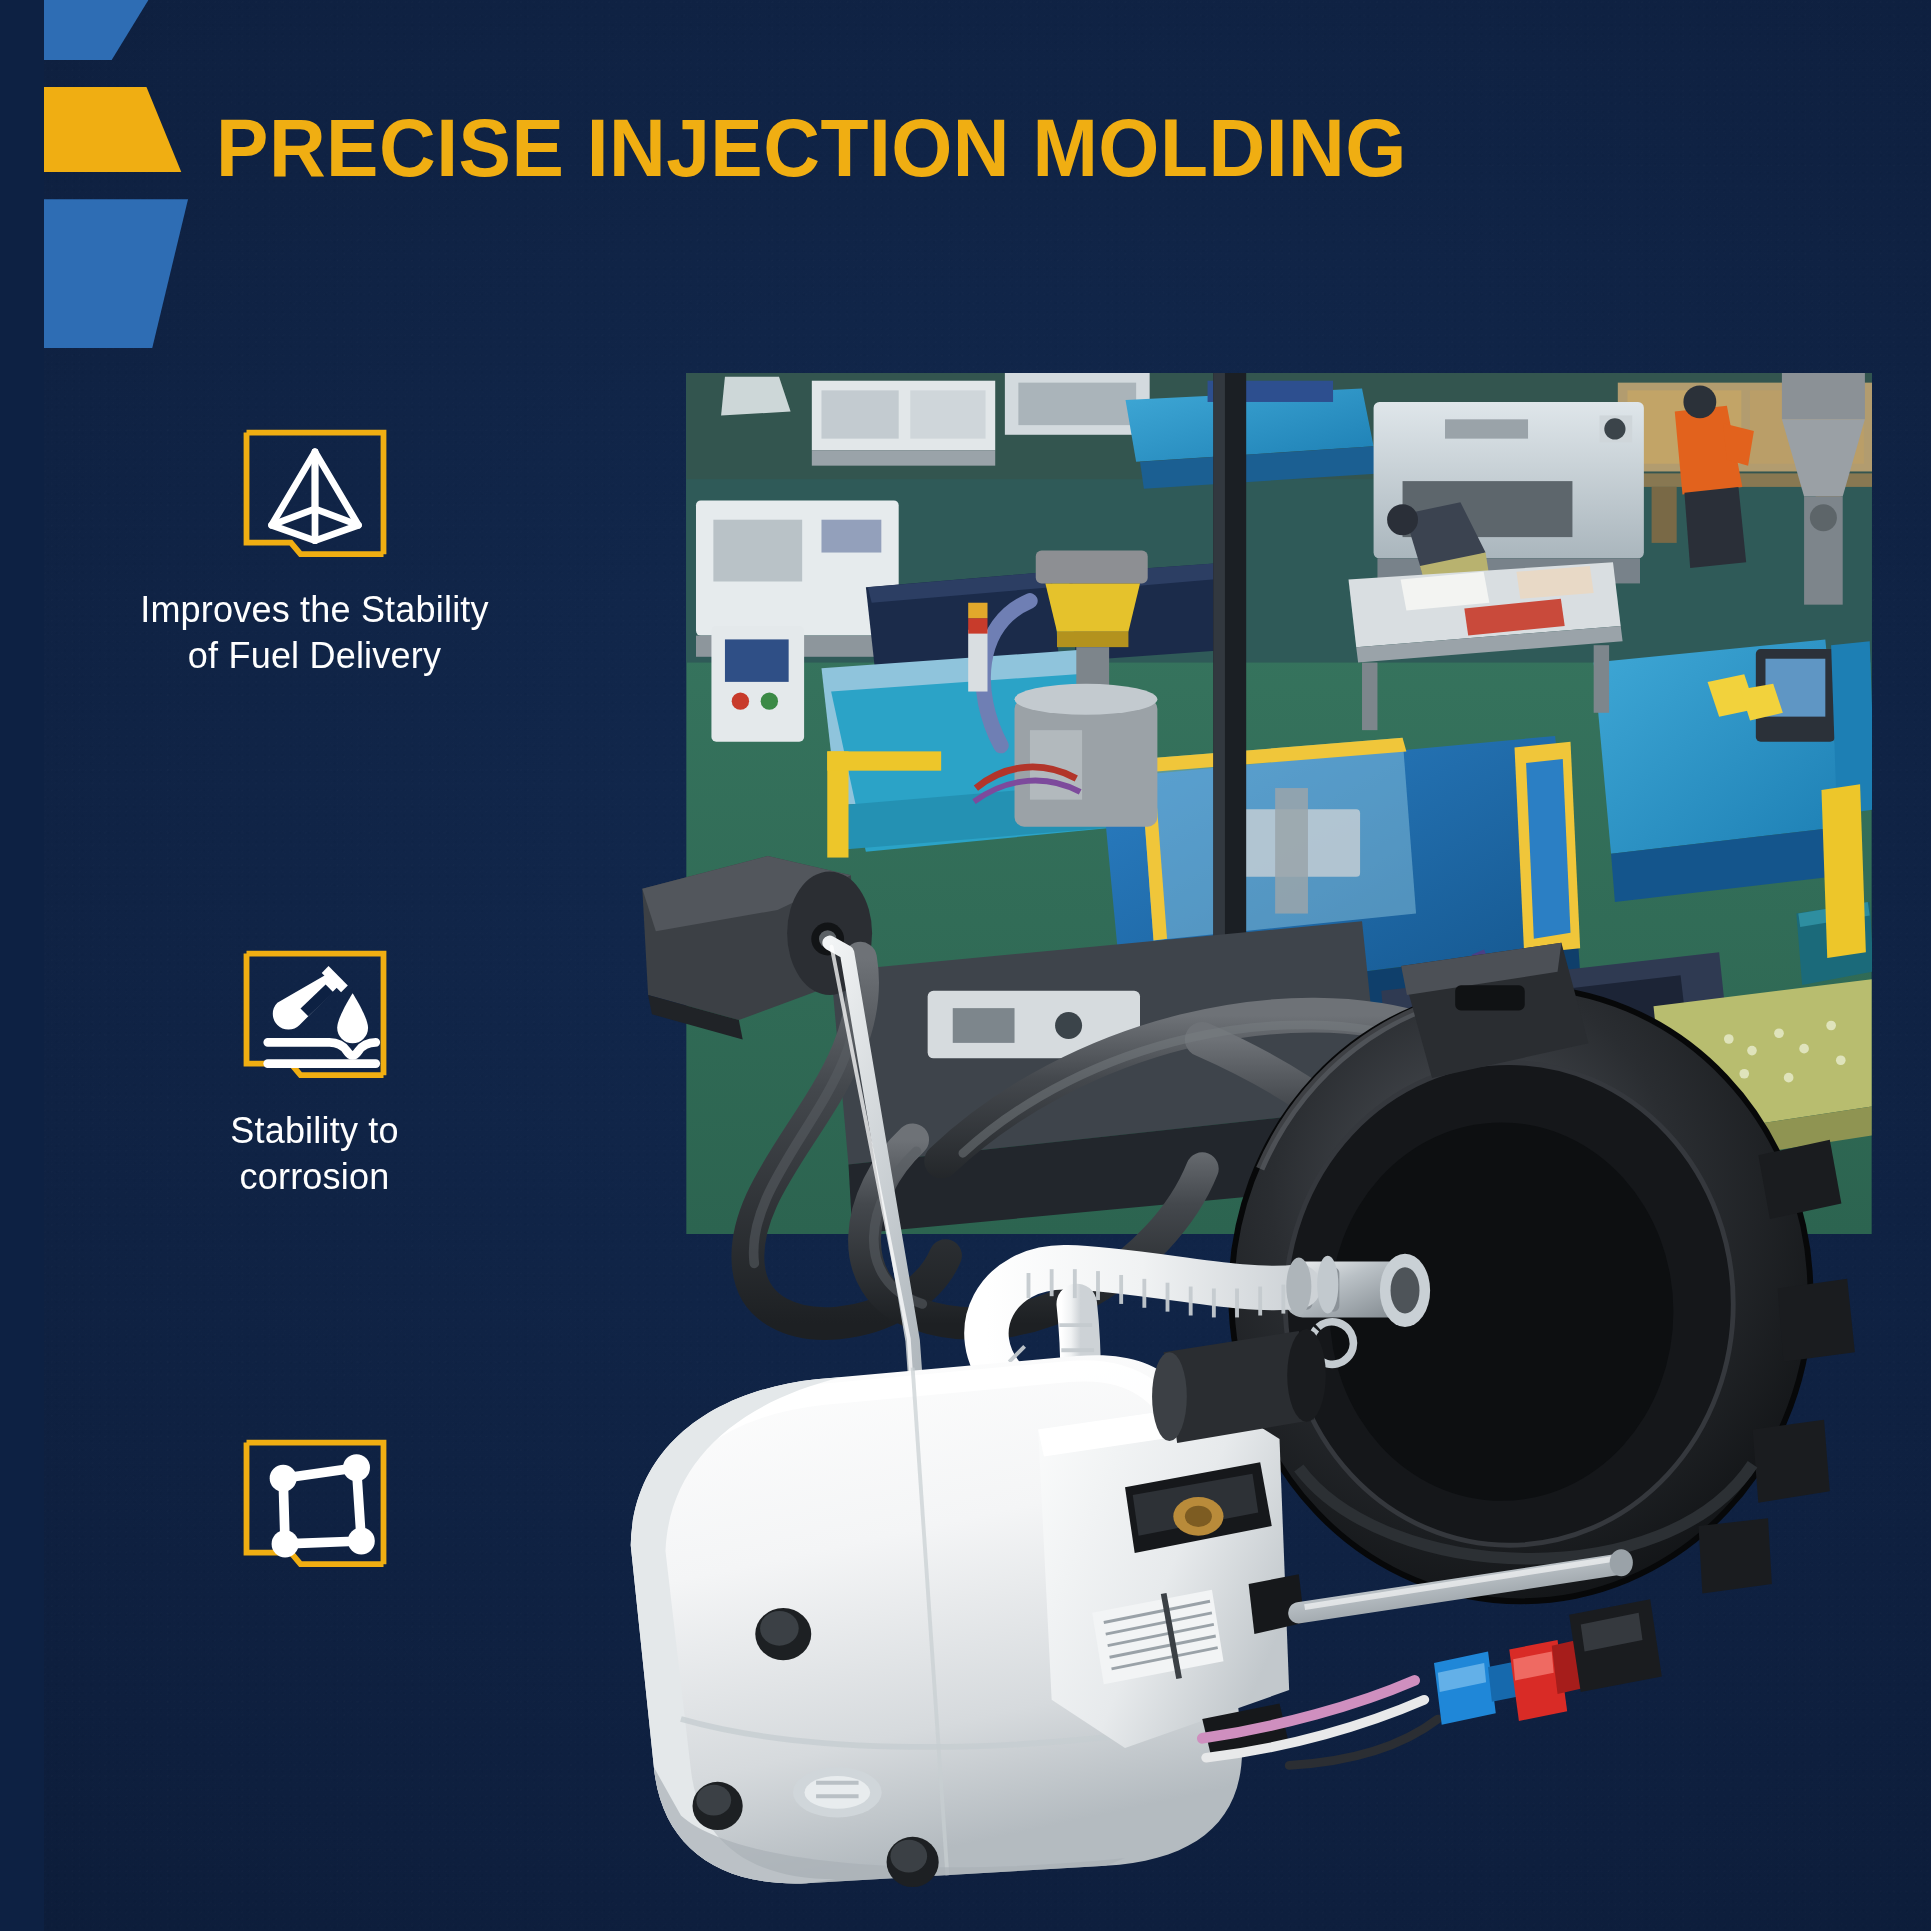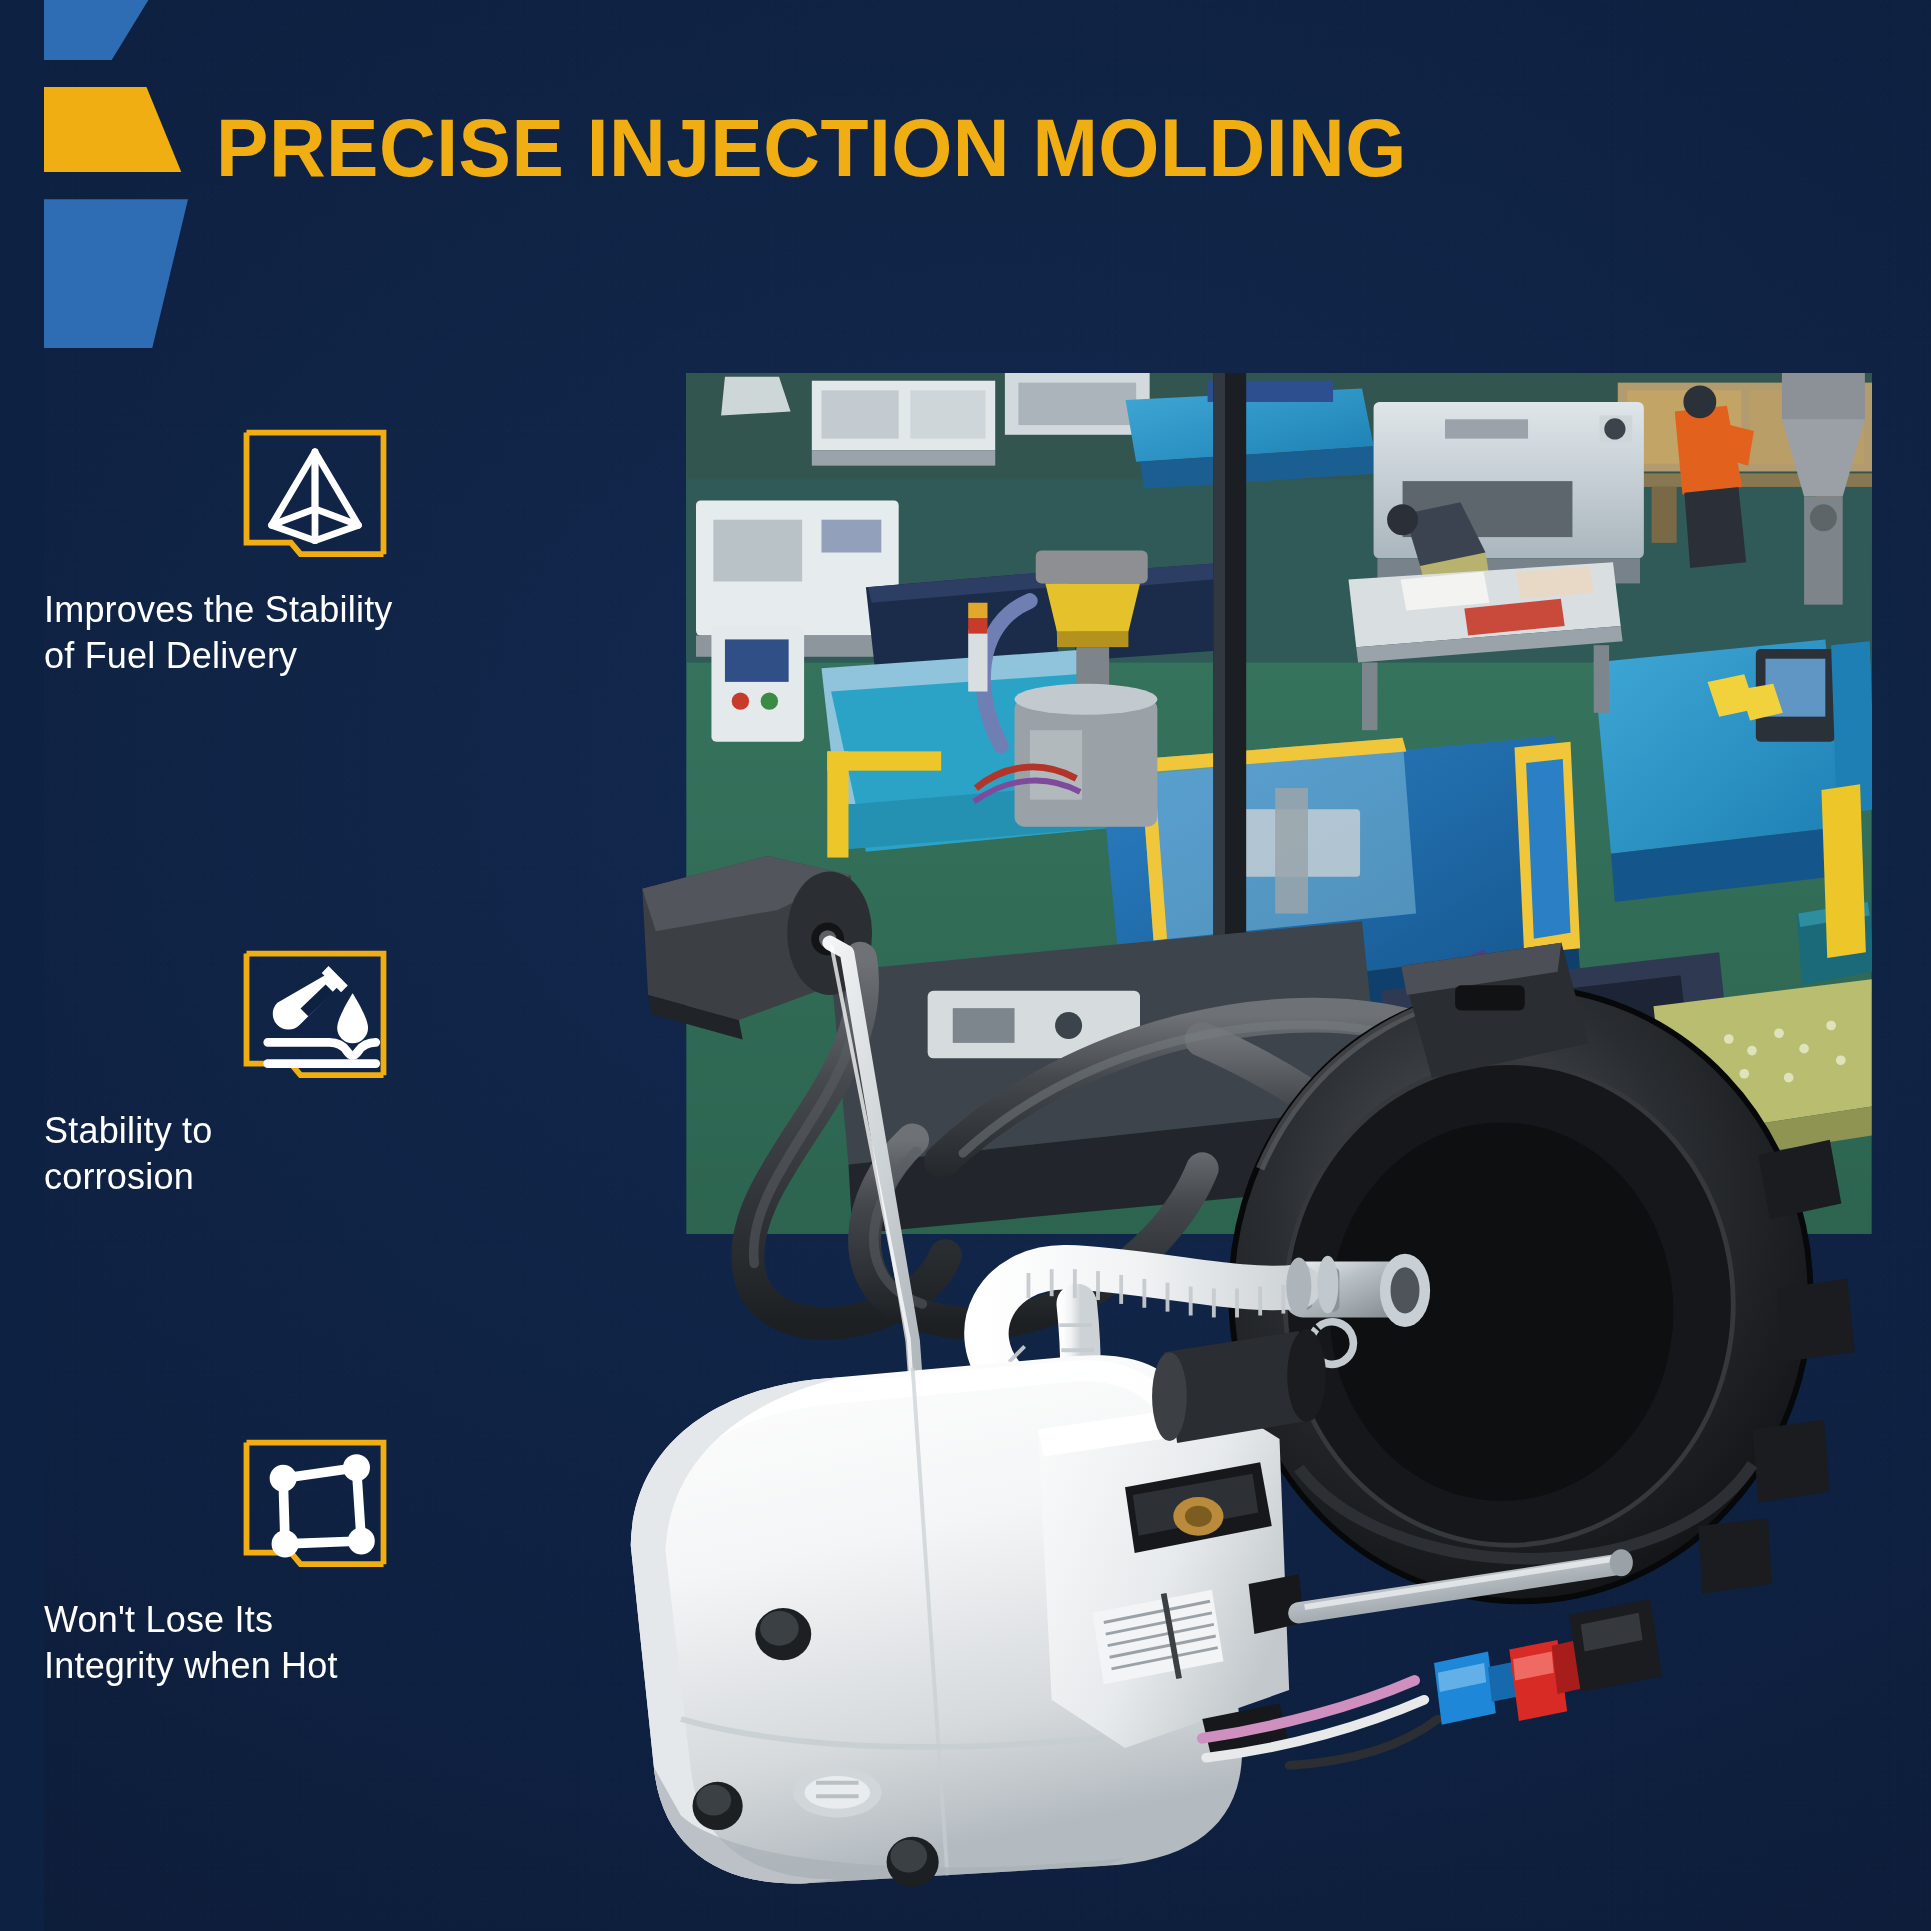--- a/index.html
+++ b/index.html
@@ -44,21 +44,21 @@
     letter-spacing:0.5px;
     line-height:1;
     color:#F0AE12;
     font-family:"Liberation Sans Narrow","Liberation Sans", sans-serif;
     transform:scaleX(.97);
     transform-origin:left center;
     white-space:nowrap;
   }
 
   
-  .feature { position:absolute; left:0; width:541px; text-align:left; }
+  .feature { position:absolute; left:0; width:541px; text-align:center; }
   .feat-icon-wrap { position:relative; width:164px; height:145px; margin:0 auto; }
   .feat-icon-wrap svg { display:block; width:164px; height:145px; }
   .feat-label {
     margin-top:25px;
     color:#ffffff;
     font-size:36px;
     line-height:1.28;
     font-weight:400;
     letter-spacing:0.2px;
     white-space:pre-line;
@@ -157,22 +157,20 @@
           <path d="M 52 53 L 128 42 L 133 118 L 54 121 Z"></path>
         </g>
         <g fill="#ffffff">
           <circle cx="52" cy="53" r="14"></circle>
           <circle cx="128" cy="42" r="14"></circle>
           <circle cx="133" cy="118" r="14"></circle>
           <circle cx="54" cy="121" r="14"></circle>
         </g>
       </svg>
     </div>
-    <div class="feat-label">Won't Lose Its
-Integrity when Hot</div>
   </div>
 
   <div id="photo">
     <svg viewBox="0 0 1228 892" width="1186" height="861">
       <defs>
         <linearGradient id="floorG" x1="0" y1="0" x2="0" y2="1">
           <stop offset="0" stop-color="#3a7a63"></stop>
           <stop offset="1" stop-color="#2c6450"></stop>
         </linearGradient>
         <linearGradient id="machBlue" x1="0" y1="0" x2="1" y2="1">

